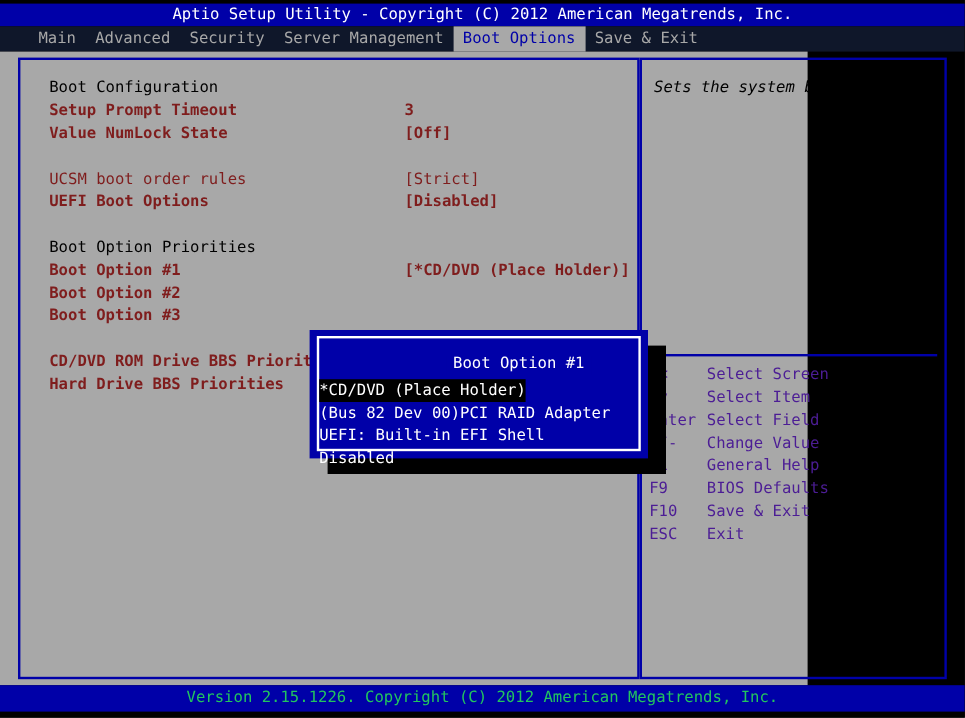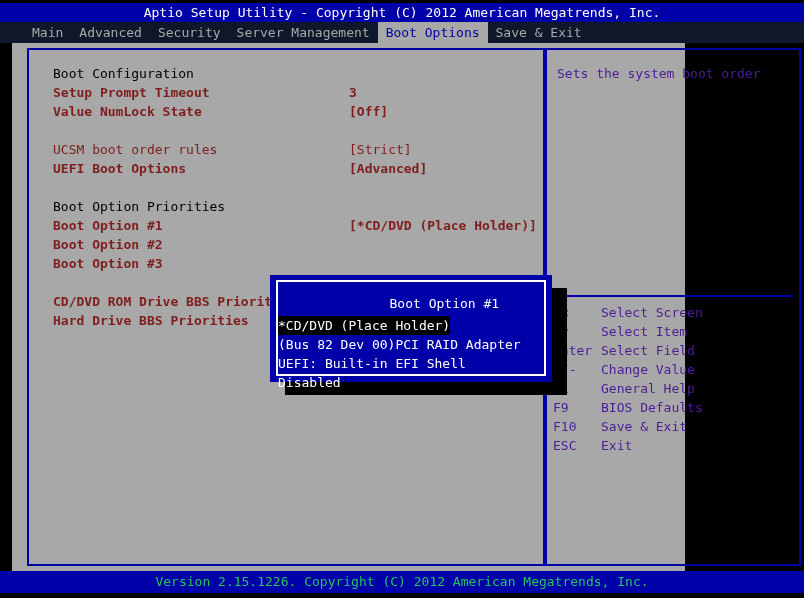--- a/index.html
+++ b/index.html
@@ -47,21 +47,21 @@
     white-space: pre;
   }
   .menu-item.active {
     background: #a8a8a8;
     color: #0000a8;
   }
 
   
   #screen {
     position: absolute;
-    left: 12px; top: 43px;
+    left: 0; top: 43px;
     width: 673px; height: 528px;
     background: #a8a8a8;
   }
 
   
   #left-panel {
     position: absolute;
     left: 15px; top: 5px;
     width: 518px; height: 518px;
     border: 2px solid #0000a8;
@@ -98,22 +98,23 @@
     box-sizing: border-box;
     border-left: 2px solid #0000a8;
     border-right: 2px solid #0000a8;
     border-top: 2px solid #0000a8;
     border-bottom: 2px solid #0000a8;
   }
   #help-text {
     position: absolute;
     left: 10px; top: 14px;
     width: 238px;
-    color: #4c1d95;
+    color: #000000;
     white-space: pre-wrap;
+    font-style: italic;
   }
   #keys-divider {
     position: absolute;
     left: 8px; top: 245px;
     width: 238px;
     border-top: 2px solid #0000a8;
   }
   #keys {
     position: absolute;
     left: 0px; top: 253px;
@@ -209,21 +210,21 @@
 
 <div id="screen">
 
   <div id="left-panel">
     <div id="left-inner">
         <div class="row"><span class="label c-black">Boot Configuration</span></div>
         <div class="row"><span class="label c-blue">Setup Prompt Timeout</span><span class="value c-blue">3</span></div>
         <div class="row"><span class="label c-blue">Value NumLock State</span><span class="value c-blue">[Off]</span></div>
         <div class="spacer"></div>
         <div class="row"><span class="label c-dark">UCSM boot order rules</span><span class="value c-dark">[Strict]</span></div>
-        <div class="row"><span class="label c-blue">UEFI Boot Options</span><span class="value c-blue">[Advanced]</span></div>
+        <div class="row"><span class="label c-blue">UEFI Boot Options</span><span class="value c-blue">[Disabled]</span></div>
         <div class="spacer"></div>
         <div class="row"><span class="label c-black">Boot Option Priorities</span></div>
         <div class="row"><span class="label c-blue">Boot Option #1</span><span class="value c-blue">[*CD/DVD (Place Holder)]</span></div>
         <div class="row"><span class="label c-blue">Boot Option #2</span></div>
         <div class="row"><span class="label c-blue">Boot Option #3</span></div>
         <div class="spacer"></div>
         <div class="row"><span class="label c-blue">CD/DVD ROM Drive BBS Priorities</span></div>
         <div class="row"><span class="label c-blue">Hard Drive BBS Priorities</span></div>
       </div>
   </div>

